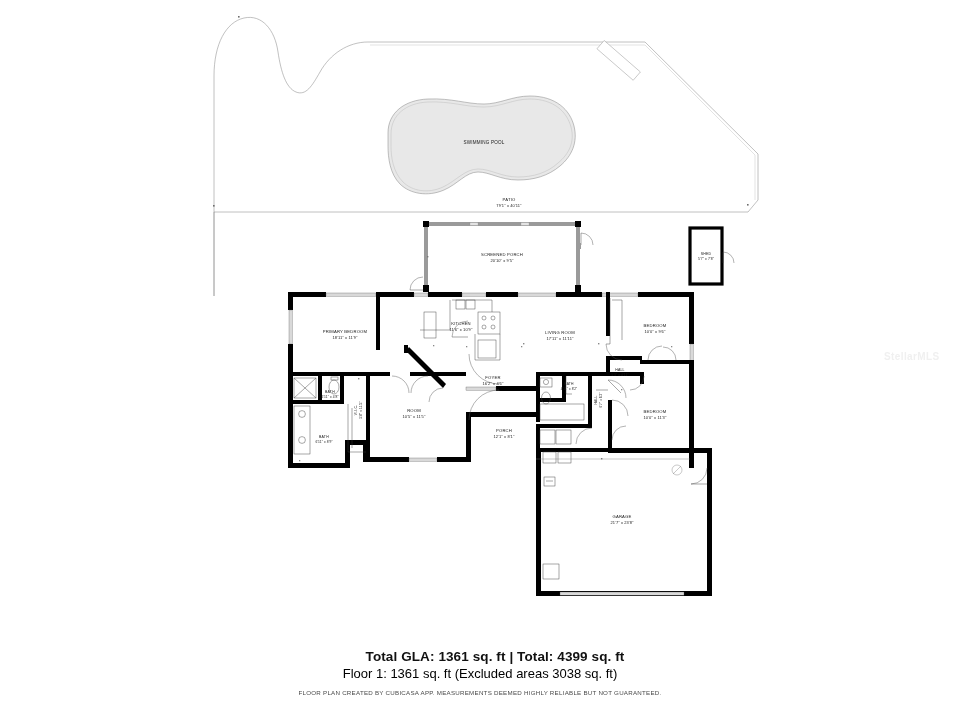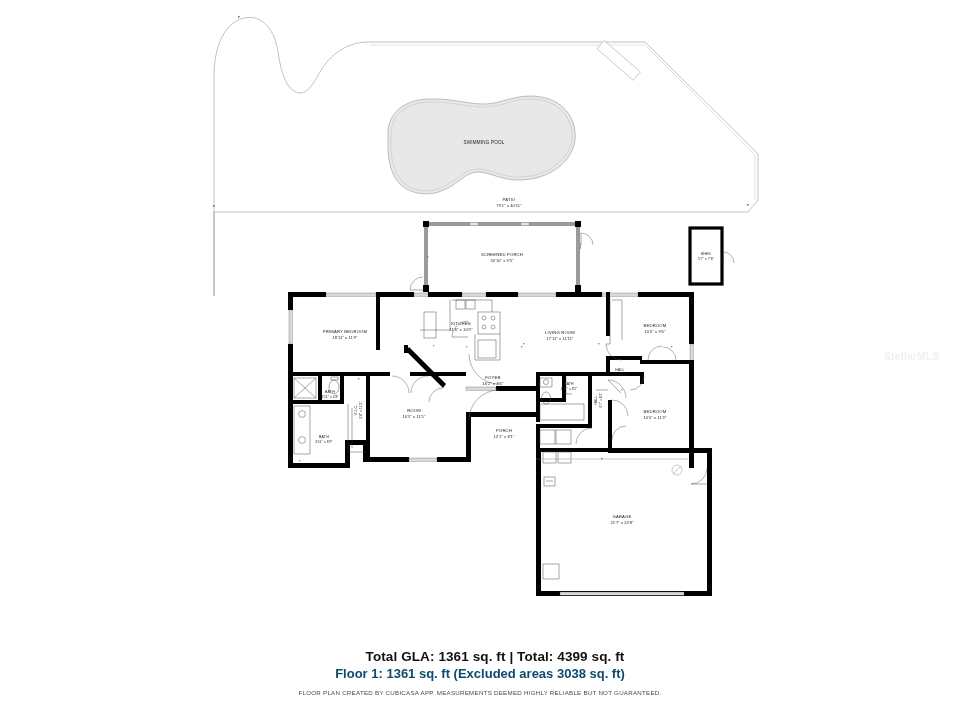--- a/index.html
+++ b/index.html
@@ -92,22 +92,22 @@
   #footer .total-line {
     font-size: 13.5px;
     font-weight: bold;
     letter-spacing: 0.1px;
     color: #111;
     line-height: 17px;
     padding-left: 30px;
   }
   #footer .floor-line {
     font-size: 13px;
-    font-weight: bold;
-    color: #0c4a6e;
+    font-weight: normal;
+    color: #000000;
     line-height: 18px;
   }
   #footer .disclaimer {
     margin-top: 6px;
     font-size: 6.2px;
     letter-spacing: 0.25px;
     color: #4a4a4a;
   }
   #watermark {
     position: absolute;

